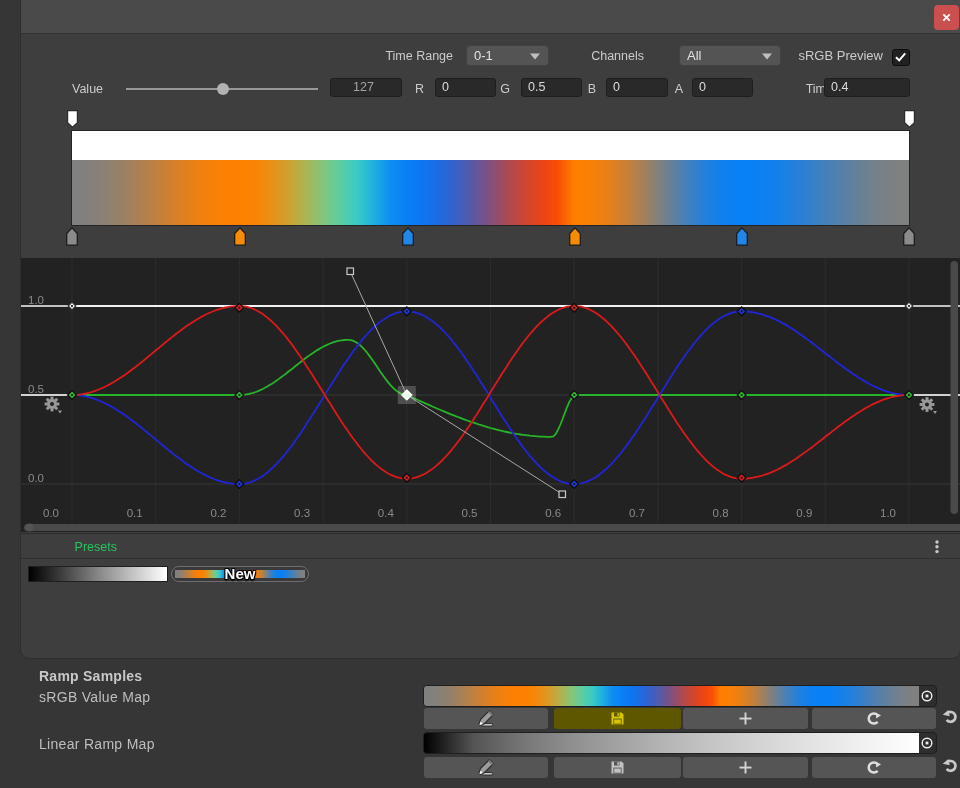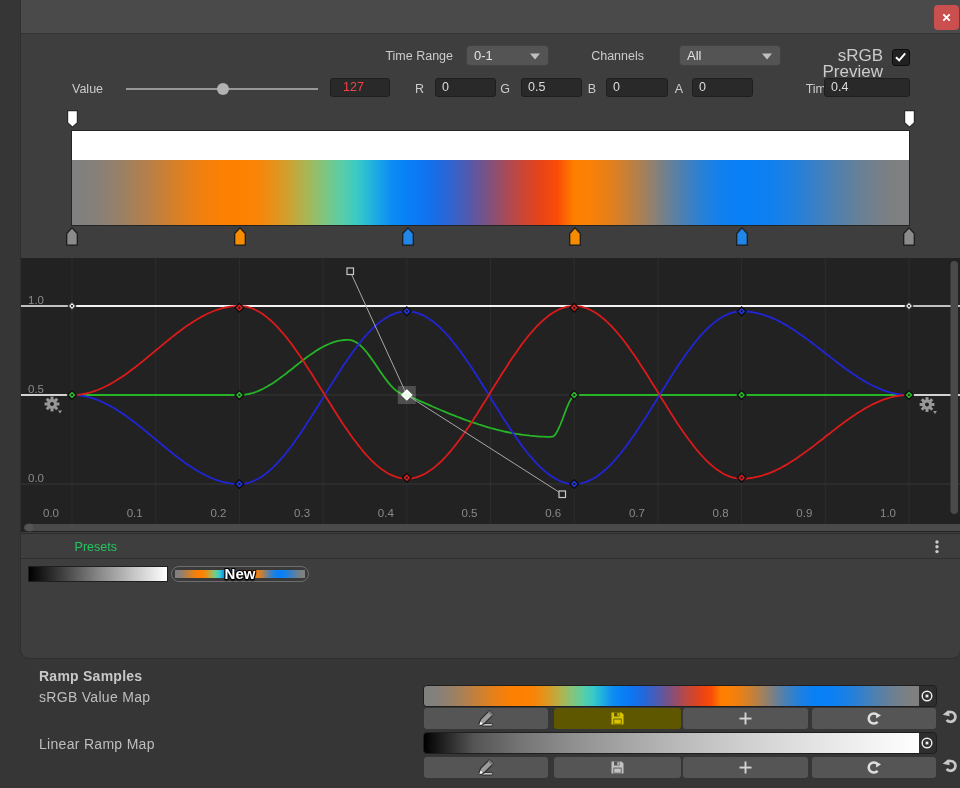--- a/index.html
+++ b/index.html
@@ -23,31 +23,31 @@
         <svg width="12" height="7" viewBox="0 0 12 7">
           <path d="M1 0.5 L11 0.5 L6 6.5 Z" fill="#c0c0c0"></path>
         </svg>
       </div></div>
   <div style="position:absolute;left:548px;top:48px;width:78px;height:16px;color:#cbcbcb;font-size:12.5px;line-height:16px;text-align:right">Channels</div>
   <div style="position:absolute;left:661px;top:45px;width:102px;height:21px;background:#545454;border:1px solid #424242;border-radius:4px;box-sizing:border-box;color:#e2e2e2;font-size:13px;line-height:19px;padding-left:7px">All<div style="position:absolute;right:7px;top:7px">
         <svg width="12" height="7" viewBox="0 0 12 7">
           <path d="M1 0.5 L11 0.5 L6 6.5 Z" fill="#c0c0c0"></path>
         </svg>
       </div></div>
-  <div style="position:absolute;left:755px;top:48px;width:110px;height:16px;color:#cbcbcb;font-size:17px;line-height:16px;text-align:right">sRGB Preview</div>
+  <div style="position:absolute;left:755px;top:48px;width:110px;height:16px;color:#cbcbcb;font-size:13px;line-height:16px;text-align:right">sRGB Preview</div>
   <div style="position:absolute;left:874px;top:49px;width:16px;height:15px;background:#212121;border:1px solid #0d0d0d;border-radius:3px">
       <svg width="15" height="14" viewBox="0 0 15 14">
         <polyline points="3,7.2 6.2,10.4 12.2,3.4" fill="none" stroke="#ffffff" stroke-width="2"></polyline>
       </svg>
     </div>
 
   <div style="position:absolute;left:54px;top:81px;width:64px;height:16px;color:#cbcbcb;font-size:12.5px;line-height:16px;text-align:left">Value</div>
   <div style="position:absolute;left:108px;top:88px;width:192px;height:2px;background:#989898"></div>
   <div style="position:absolute;left:199px;top:83px;width:12px;height:12px;border-radius:50%;background:#b2b2b2"></div>
-  <div style="position:absolute;left:312px;top:78px;width:60px;height:19px;background:#292929;border:1px solid #1e1e1e;border-radius:3px;box-sizing:border-box;color:#ef4444;font-size:12.5px;line-height:17px;padding-left:12px">127</div>
+  <div style="position:absolute;left:312px;top:78px;width:72px;height:19px;background:#292929;border:1px solid #1e1e1e;border-radius:3px;box-sizing:border-box;color:#a3a3a3;font-size:12.5px;line-height:17px;padding-left:22px">127</div>
   <div style="position:absolute;left:386px;top:81px;width:20px;height:16px;color:#cbcbcb;font-size:12.5px;line-height:16px;text-align:right">R</div>
     <div style="position:absolute;left:417px;top:78px;width:61px;height:19px;background:#292929;border:1px solid #1e1e1e;border-radius:3px;box-sizing:border-box;color:#dcdcdc;font-size:12.5px;line-height:17px;padding-left:6px">0</div>
   <div style="position:absolute;left:472px;top:81px;width:20px;height:16px;color:#cbcbcb;font-size:12.5px;line-height:16px;text-align:right">G</div>
     <div style="position:absolute;left:503px;top:78px;width:61px;height:19px;background:#292929;border:1px solid #1e1e1e;border-radius:3px;box-sizing:border-box;color:#dcdcdc;font-size:12.5px;line-height:17px;padding-left:6px">0.5</div>
   <div style="position:absolute;left:558px;top:81px;width:20px;height:16px;color:#cbcbcb;font-size:12.5px;line-height:16px;text-align:right">B</div>
     <div style="position:absolute;left:588px;top:78px;width:62px;height:19px;background:#292929;border:1px solid #1e1e1e;border-radius:3px;box-sizing:border-box;color:#dcdcdc;font-size:12.5px;line-height:17px;padding-left:6px">0</div>
   <div style="position:absolute;left:645px;top:81px;width:20px;height:16px;color:#cbcbcb;font-size:12.5px;line-height:16px;text-align:right">A</div>
     <div style="position:absolute;left:674px;top:78px;width:61px;height:19px;background:#292929;border:1px solid #1e1e1e;border-radius:3px;box-sizing:border-box;color:#dcdcdc;font-size:12.5px;line-height:17px;padding-left:6px">0</div>
   <div style="position:absolute;left:765px;top:81px;width:50px;height:16px;color:#cbcbcb;font-size:12.5px;line-height:16px;text-align:right">Time</div>
     <div style="position:absolute;left:806px;top:78px;width:86px;height:19px;background:#292929;border:1px solid #1e1e1e;border-radius:3px;box-sizing:border-box;color:#dcdcdc;font-size:12.5px;line-height:17px;padding-left:6px">0.4</div>

